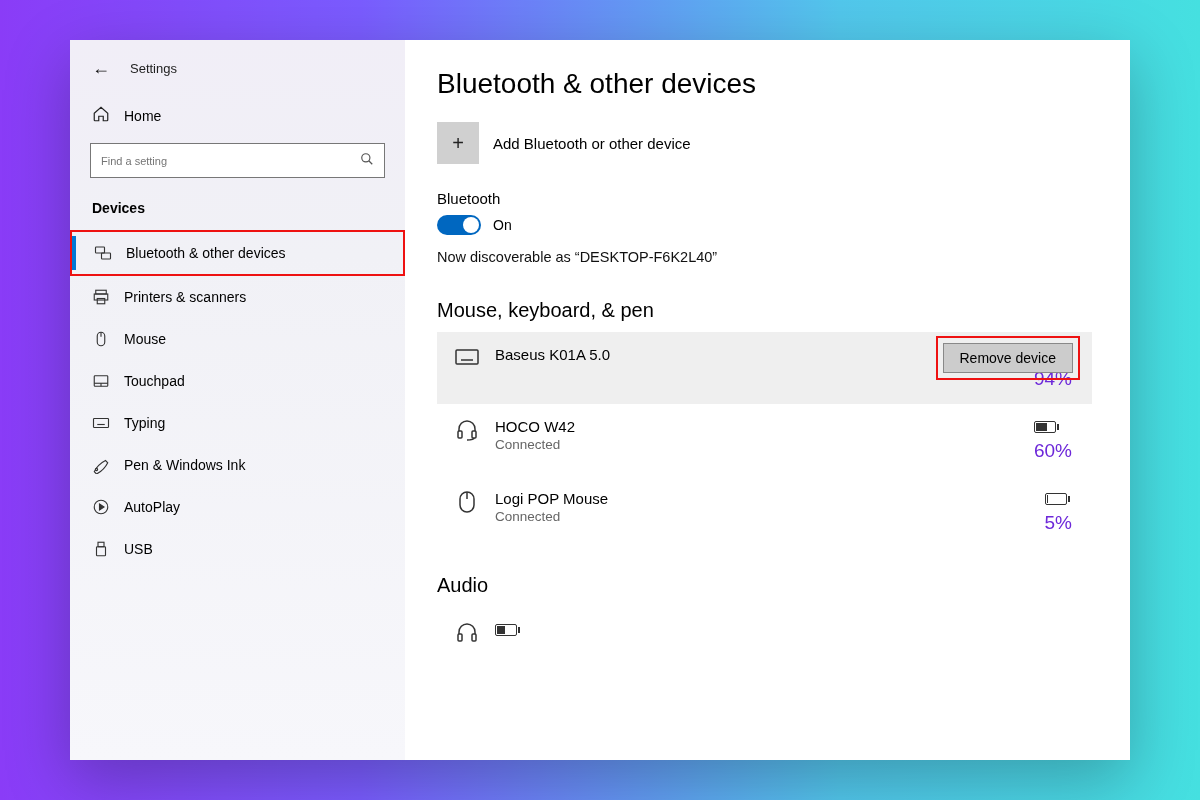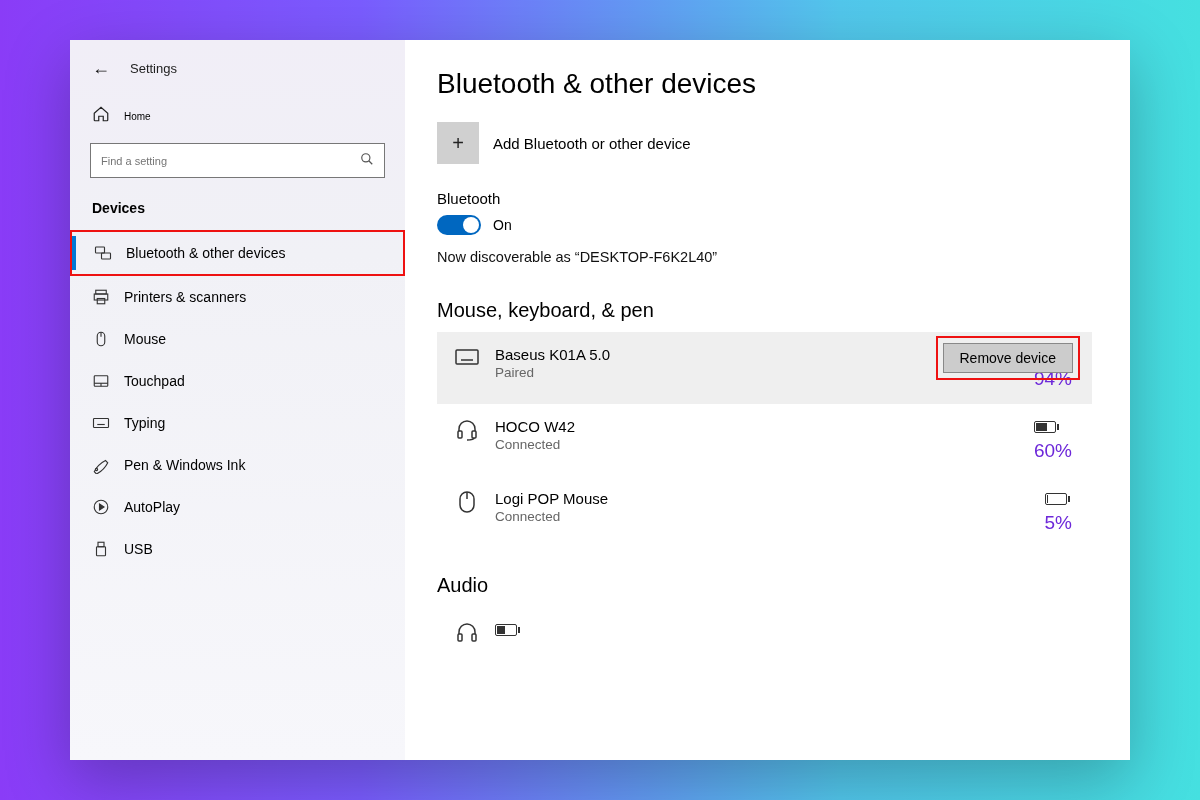--- a/index.html
+++ b/index.html
@@ -15,21 +15,21 @@
   }
   .sidebar {
     width: 335px; background: linear-gradient(180deg, #f1eef7 0%, #f1f1f6 30%, #f7f7fb 100%);
     padding-top: 12px;
   }
   .header-row { display: flex; align-items: center; gap: 20px; padding: 6px 20px 18px 22px; }
   .back-arrow { font-size: 18px; color: #111; cursor: pointer; }
   .header-title { font-size: 13px; color: #222; }
   .home-row { display: flex; align-items: center; gap: 14px; padding: 8px 20px 16px 22px; cursor: pointer; }
   .home-icon svg { width: 18px; height: 18px; }
-  .home-label { font-size: 10px; color: #000; }
+  .home-label { font-size: 14px; color: #000; }
   .search-wrap { padding: 0 20px 18px 20px; }
   .search {
     width: 100%; display: flex; align-items: center; justify-content: space-between;
     border: 1px solid #777; padding: 8px 10px; background: #fff;
   }
   .search input { border: none; outline: none; font-size: 11px; flex: 1; background: transparent; }
   .search-icon { color: #555; font-size: 14px; }
   .section-label { font-size: 14px; font-weight: 600; padding: 4px 22px 14px 22px; }
   .nav { display: flex; flex-direction: column; }
   .nav-item {
@@ -221,21 +221,20 @@
               <rect x="1" y="1" width="22" height="14" rx="1"></rect>
               <line x1="5" y1="5" x2="5" y2="5"></line>
               <line x1="9" y1="5" x2="9" y2="5"></line>
               <line x1="13" y1="5" x2="13" y2="5"></line>
               <line x1="17" y1="5" x2="17" y2="5"></line>
               <line x1="6" y1="11" x2="18" y2="11"></line>
             </svg>
         </div>
         <div class="info">
           <div class="name">Baseus K01A 5.0</div>
-          <div class="status">Paired</div>
         </div>
         <div class="battery">
           <span class="batt-icon"><span class="batt-fill" style="width:85%"></span></span><br>
           <span>94%</span>
         </div>
         <div class="remove-wrap">
           <button class="remove-btn">Remove device</button>
         </div>
       </div>
 

